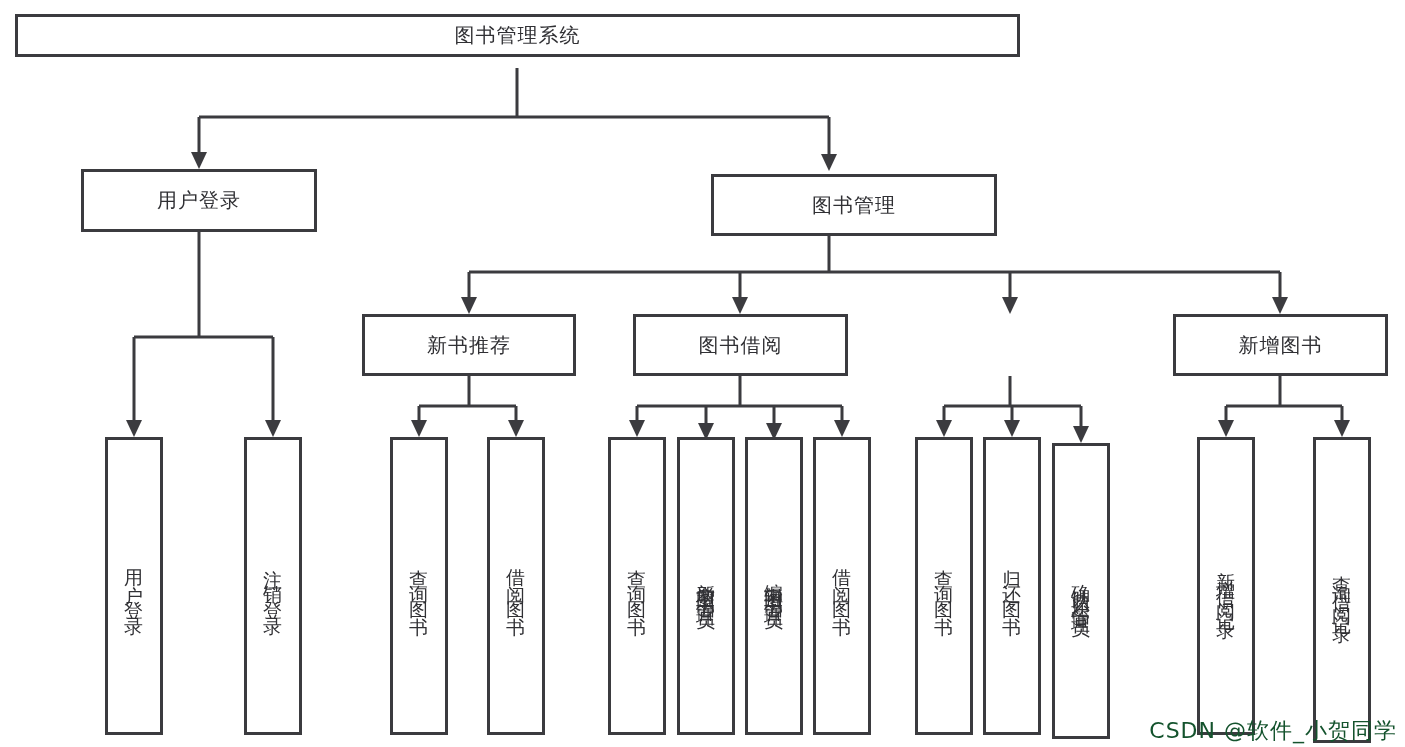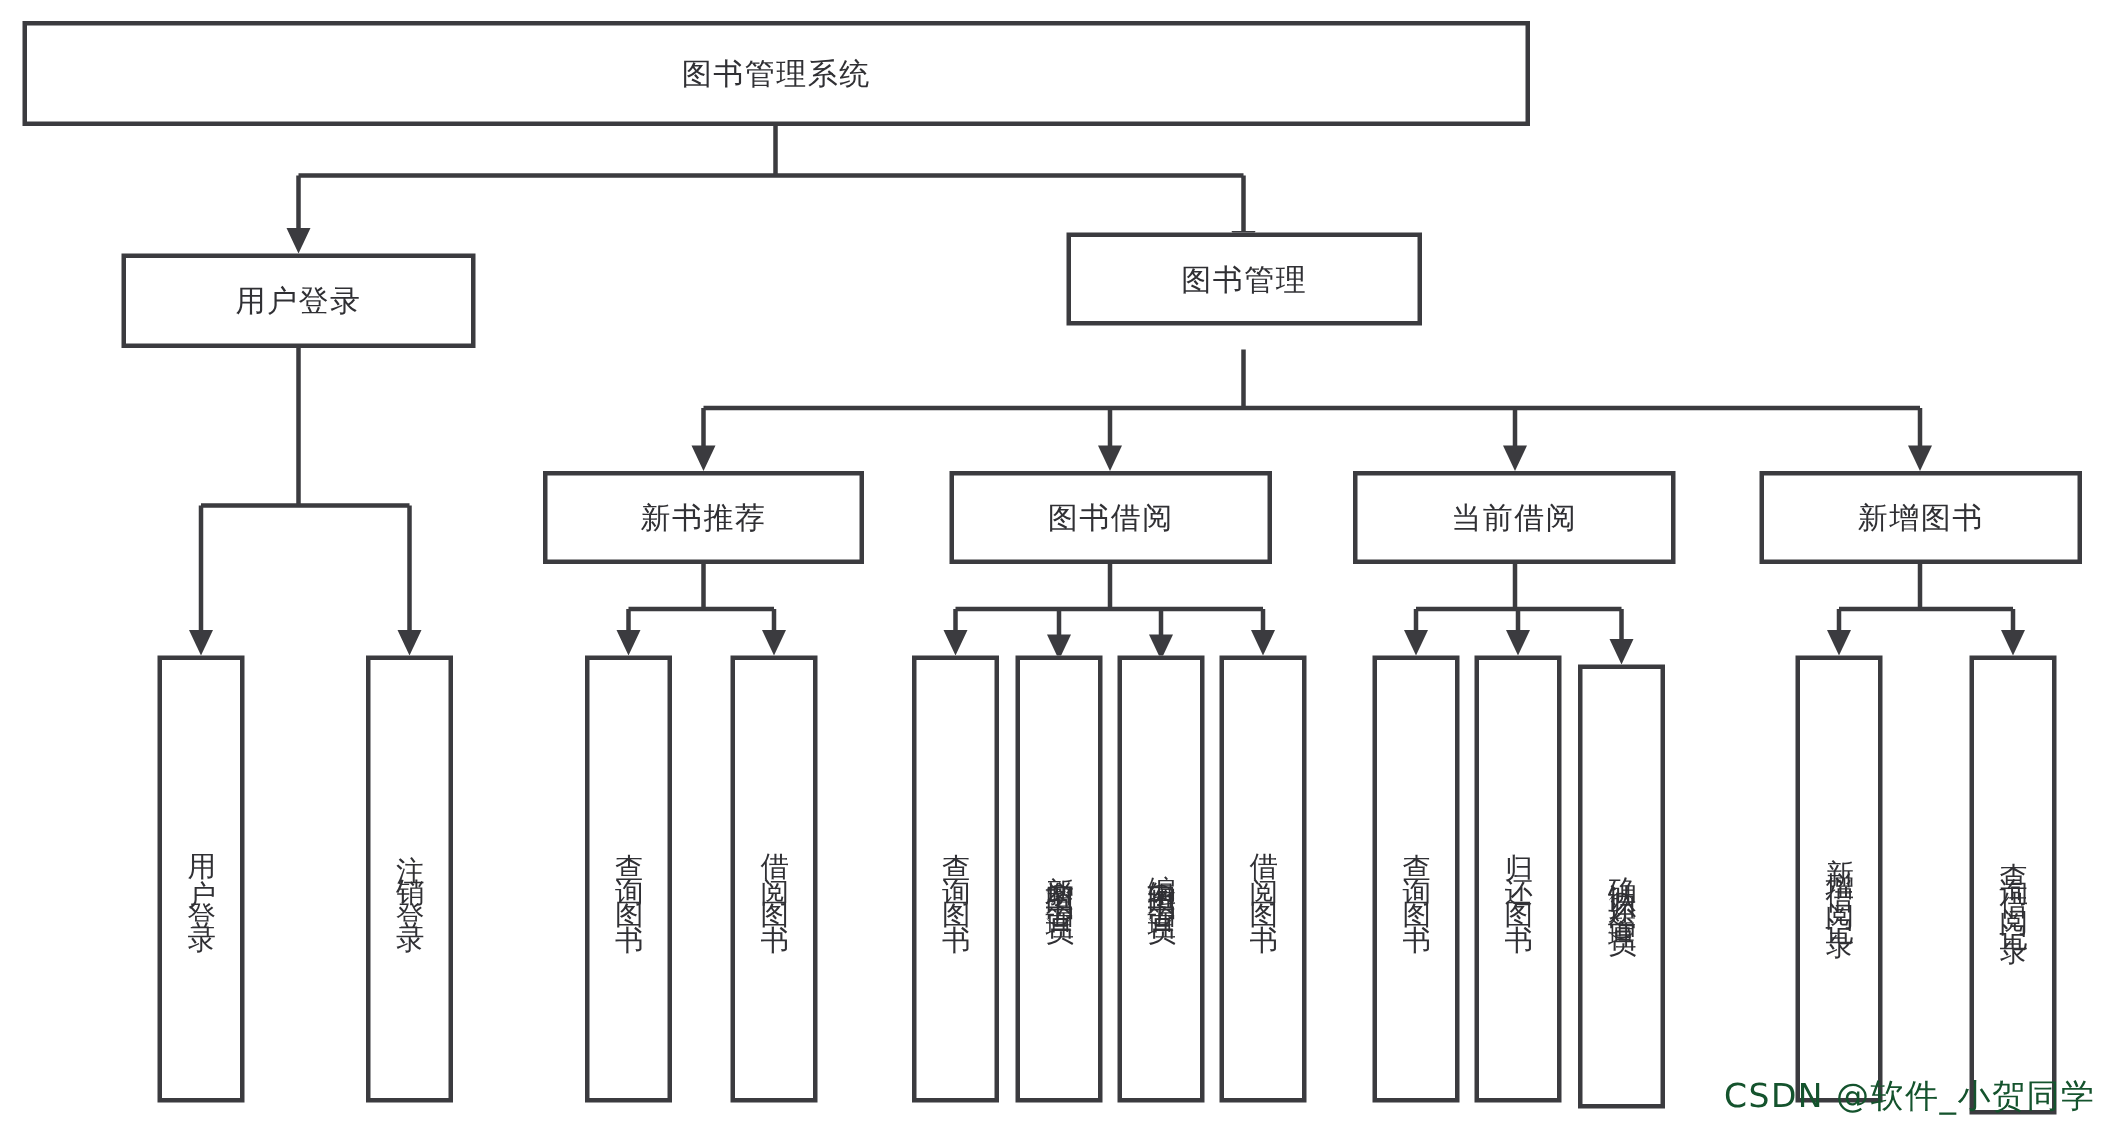--- a/index.html
+++ b/index.html
@@ -15,23 +15,23 @@
   }
   .h-label{font-size:20px;color:#303034;letter-spacing:1px;white-space:nowrap;}
   .v-label{
     writing-mode:vertical-rl;text-orientation:mixed;
     font-size:19px;color:#303034;white-space:nowrap;line-height:1;
   }
   .sp4{letter-spacing:16px;}
   .sp6{letter-spacing:10px;}
   .sp9{letter-spacing:5px;}
   .sp10{letter-spacing:4px;}
-  .root{left:15px;top:14px;width:1005px;height:70px;}
+  .root{left:15px;top:14px;width:1005px;height:43px;}
   .lvl2-user{left:81px;top:169px;width:236px;height:63px;}
-  .lvl2-mgmt{left:711px;top:155px;width:237px;height:62px;justify-content:center;}
+  .lvl2-mgmt{left:711px;top:174px;width:286px;height:62px;justify-content:center;}
   .lvl3{top:314px;height:62px;width:215px;}
   .l3-newbook{left:362px;width:214px;justify-content:center;}
   .l3-borrow{left:633px;}
   .l3-current{left:902px;}
   .l3-record{left:1173px;}
   .leaf{top:437px;width:58px;height:298px;}
   .watermark{
     position:absolute;right:8px;top:716px;z-index:3;
     font-size:22px;color:#14532d;letter-spacing:1px;white-space:nowrap;
   }
@@ -91,23 +91,20 @@
   <div class="box lvl2-mgmt">
     <span class="h-label">图书管理</span>
   </div>
 
   <div class="box lvl3 l3-newbook">
     <span class="h-label">新书推荐</span>
   </div>
   <div class="box lvl3 l3-borrow">
     <span class="h-label">图书借阅</span>
   </div>
-  <div class="box lvl3 l3-current">
-    <span class="h-label">当前借阅</span>
-  </div>
   <div class="box lvl3 l3-record">
     <span class="h-label">新增图书</span>
   </div>
 
   <div class="box leaf" style="left:105px">
     <span class="v-label sp4">用户登录</span>
   </div>
   <div class="box leaf" style="left:244px">
     <span class="v-label sp4">注销登录</span>
   </div>

